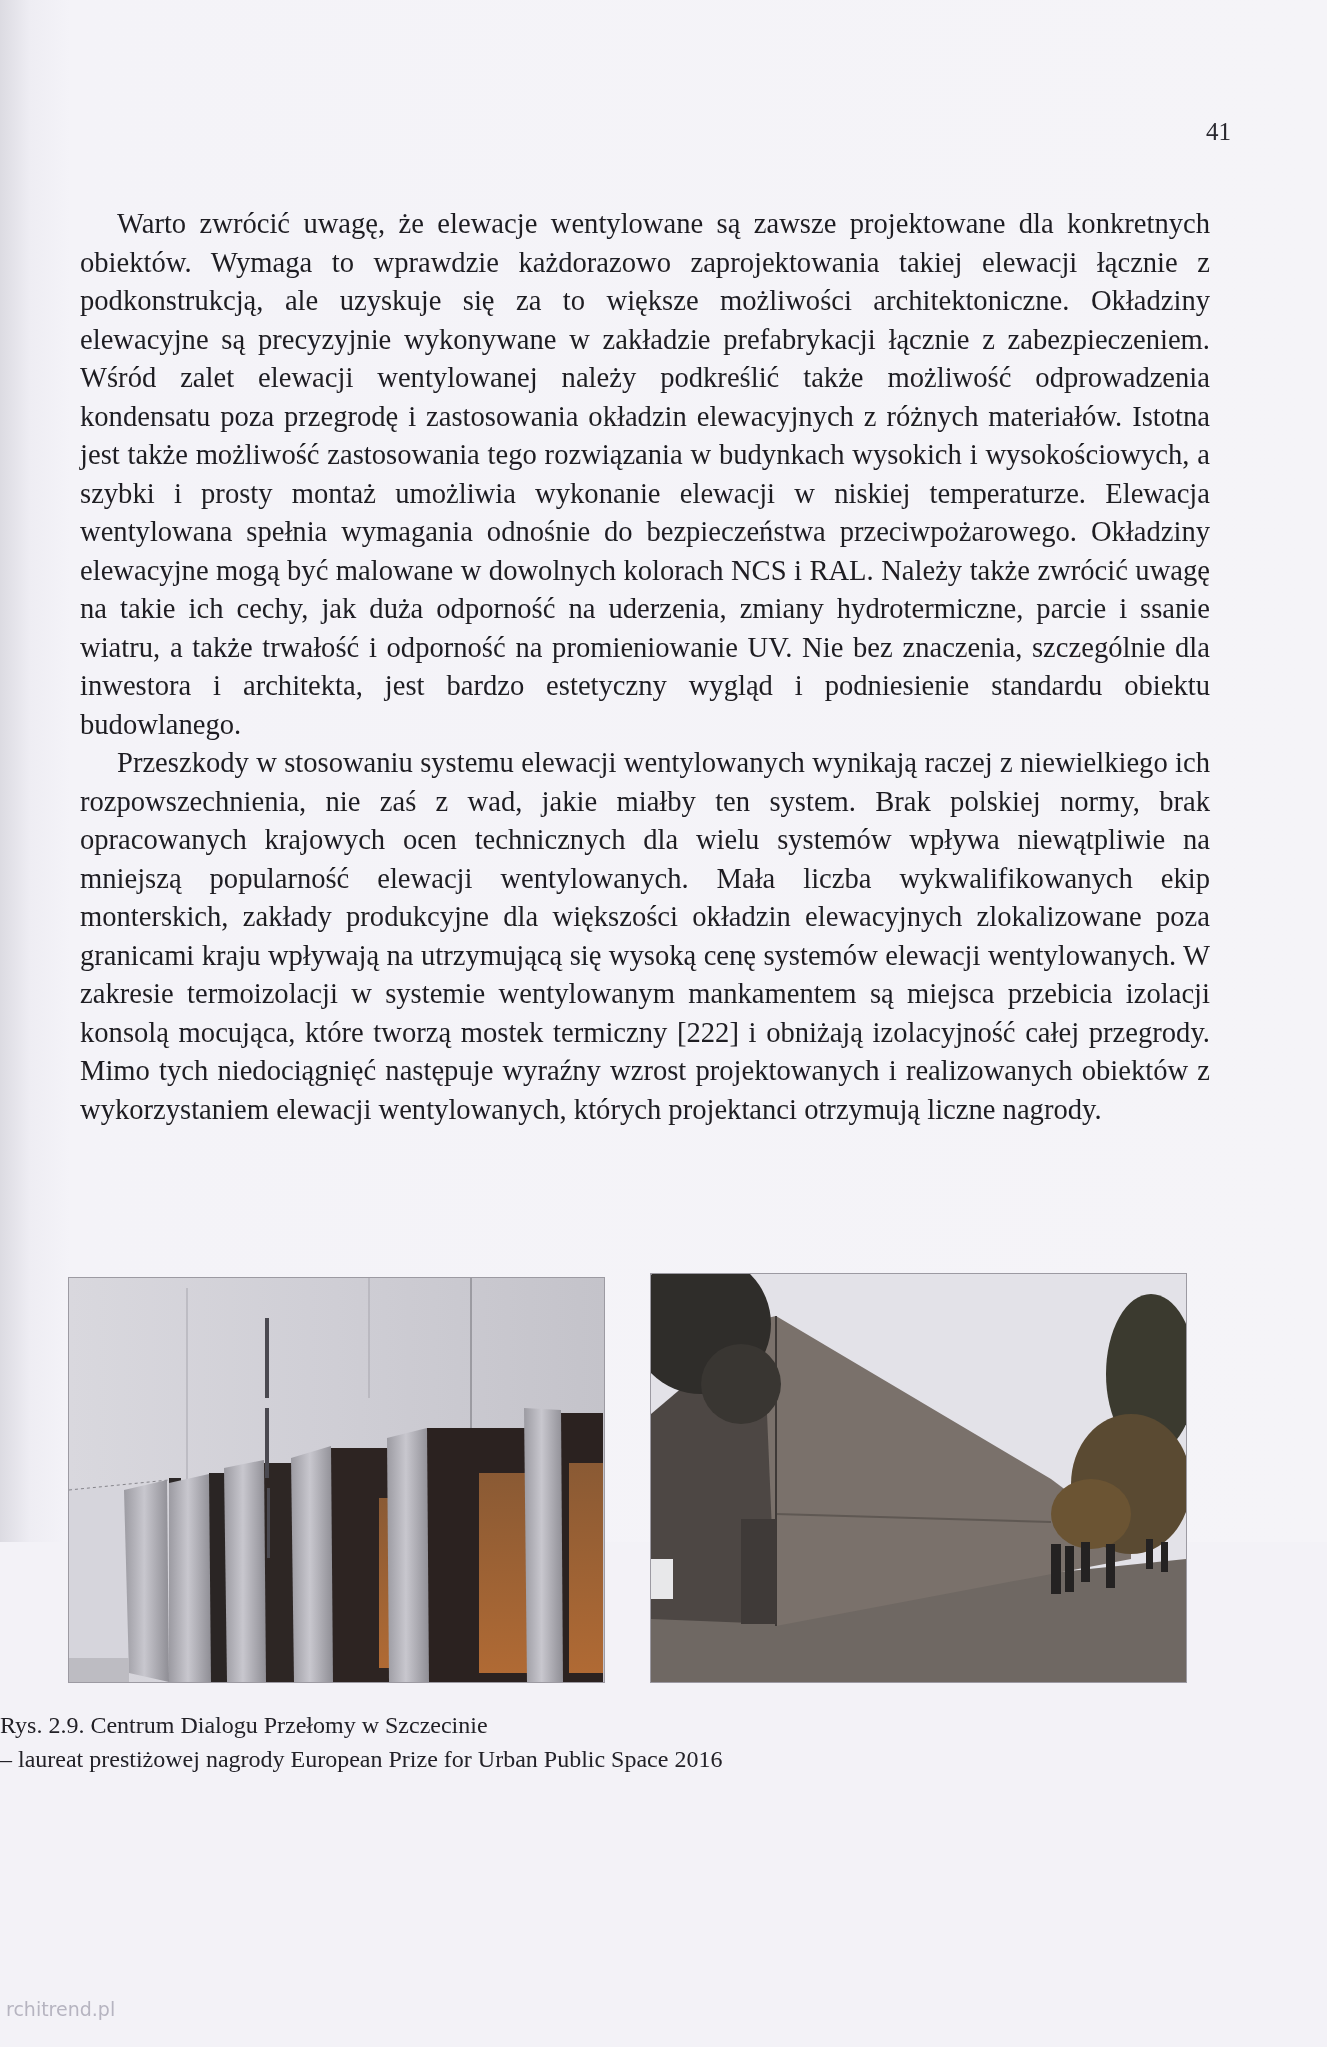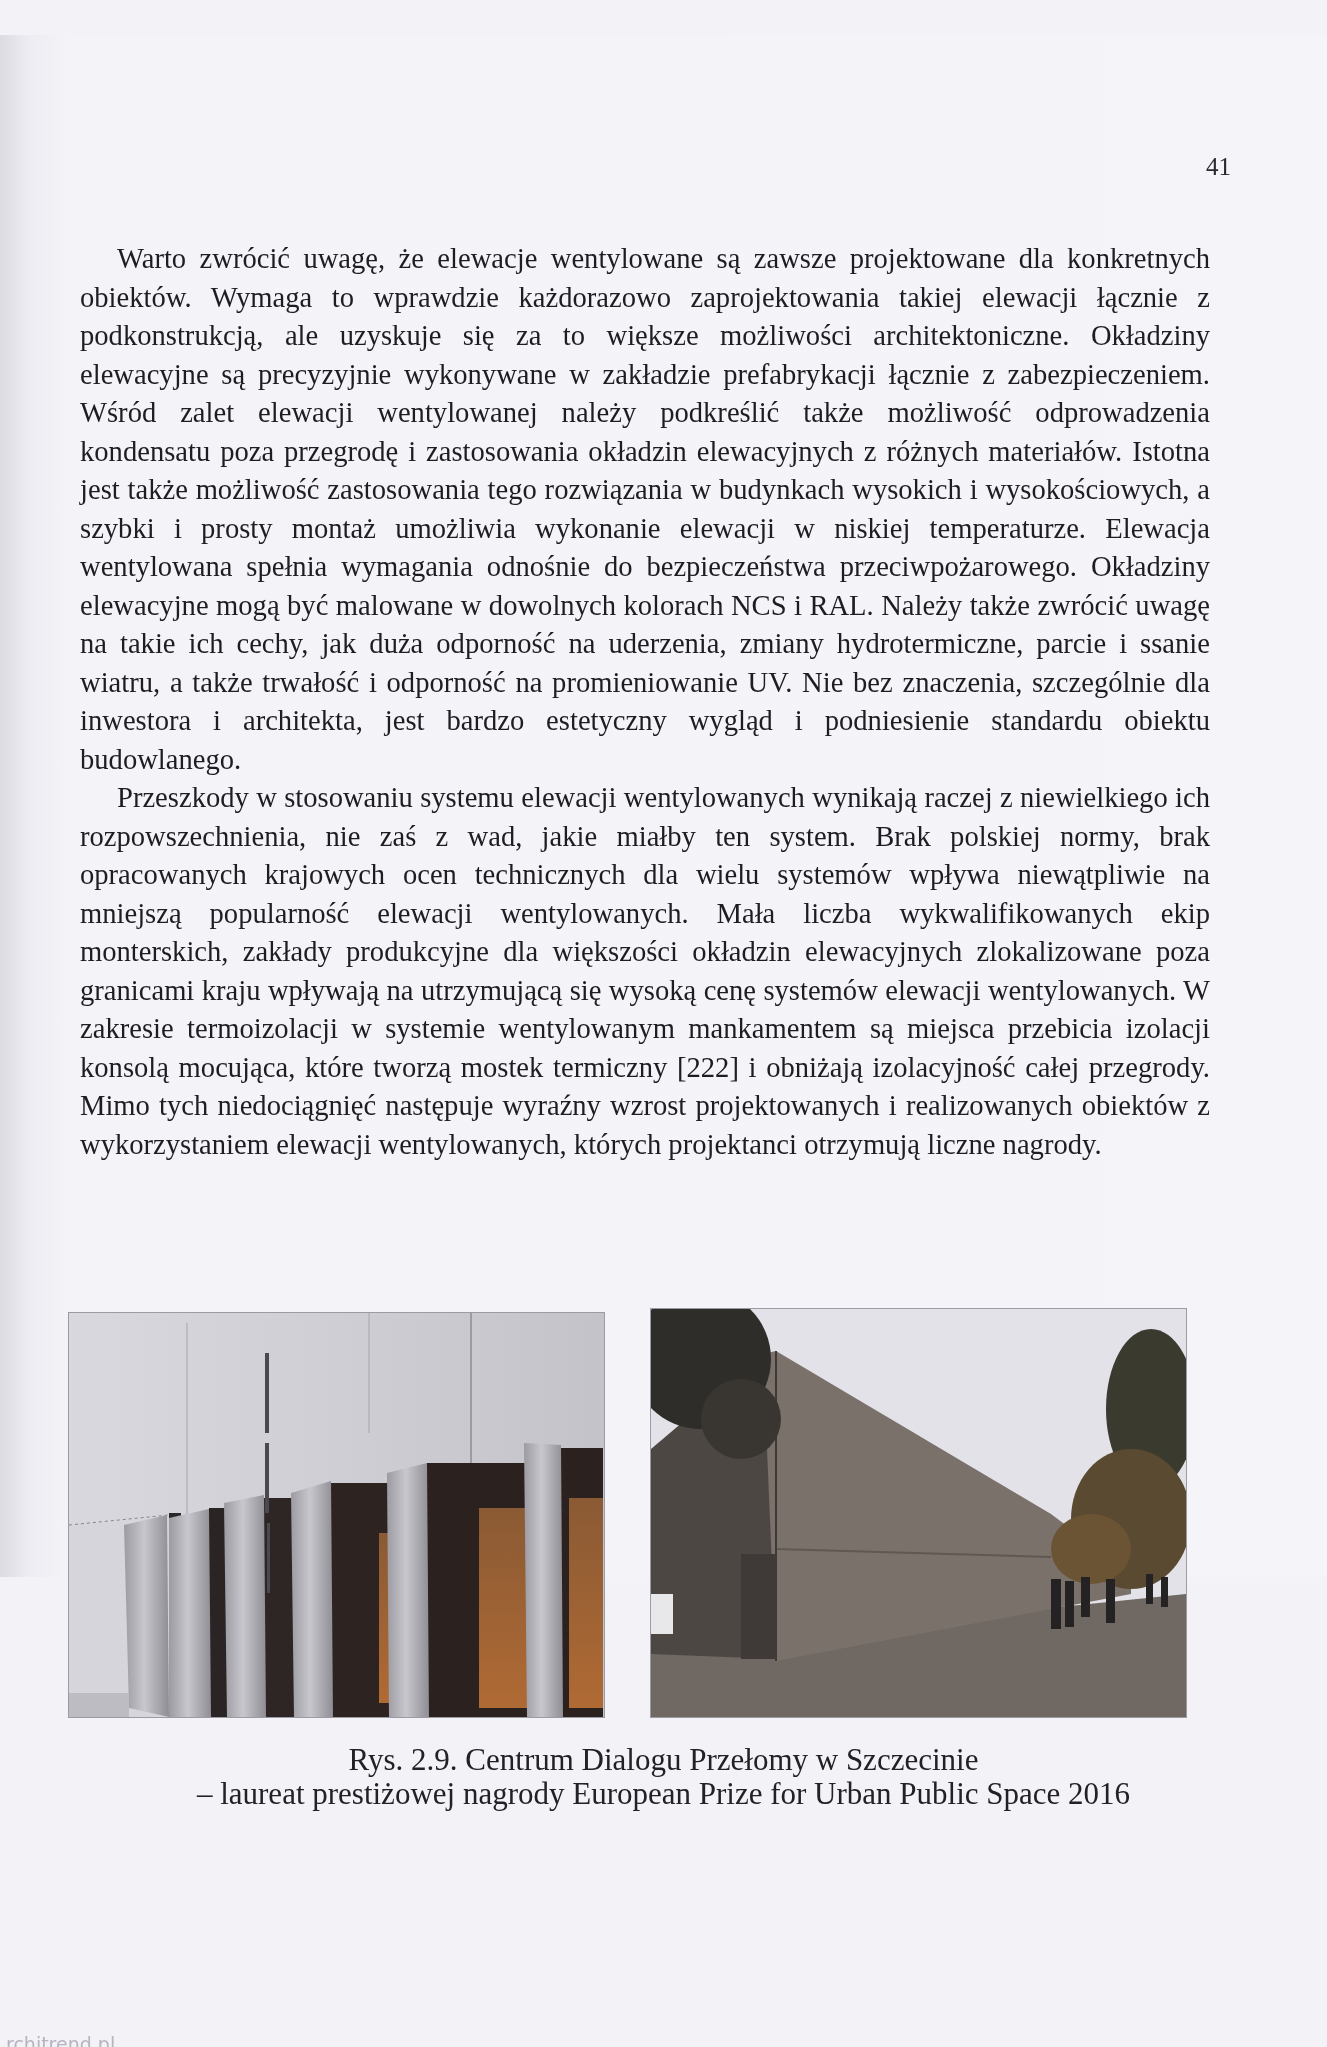--- a/index.html
+++ b/index.html
@@ -6,21 +6,20 @@
   body {
     width: 1327px; height: 2047px; overflow: hidden;
     background: #f3f2f7;
     position: relative;
     font-family: "Liberation Serif", "DejaVu Serif", serif;
     color: #1e1d22;
   }
   .page {
     position: absolute; left: 0; top: 0; width: 1327px; height: 1542px;
     background: linear-gradient(90deg, #dcdbe2 0px, #eeedf3 30px, #f4f3f8 70px, #f5f4f8 100%);
-    margin-top: 35px;
   }
   .page-number {
     position: absolute; left: 1206px; top: 118px;
     font-size: 25px; color: #2a2930;
   }
   .body-text {
     position: absolute; left: 80px; top: 205px; width: 1130px;
   }
   .para {
     margin: 0;
@@ -37,21 +36,21 @@
   .photo {
     position: absolute; top: 0; height: 404px;
     border: 1px solid #9c9aa2;
     overflow: hidden;
   }
   .photo-left { left: 0; width: 535px; }
   .photo-right { left: 582px; width: 535px; top: -4px; height: 408px; }
   .photo svg { display: block; width: 100%; height: 100%; }
   .caption {
     position: absolute; top: 1708px; left: 0; width: 1327px;
-    text-align: center; font-size: 31px; line-height: 34px; color: #222127;
+    font-size: 24px; line-height: 34px; color: #222127;
   }
   .caption div { margin: 0; }
   .watermark {
     position: absolute; left: 6px; top: 1998px;
     font-family: "DejaVu Sans", sans-serif; font-size: 19px; color: #b6b4c0;
   }
 </style>
 </head>
 <body>
 

